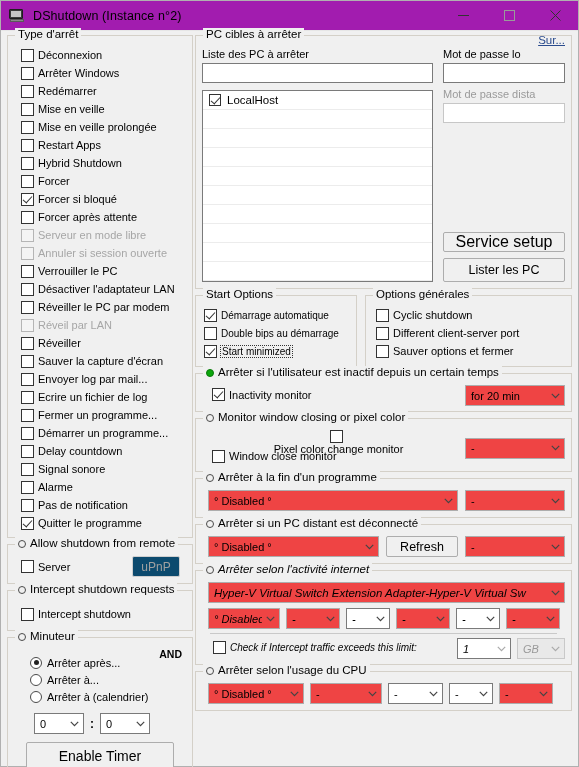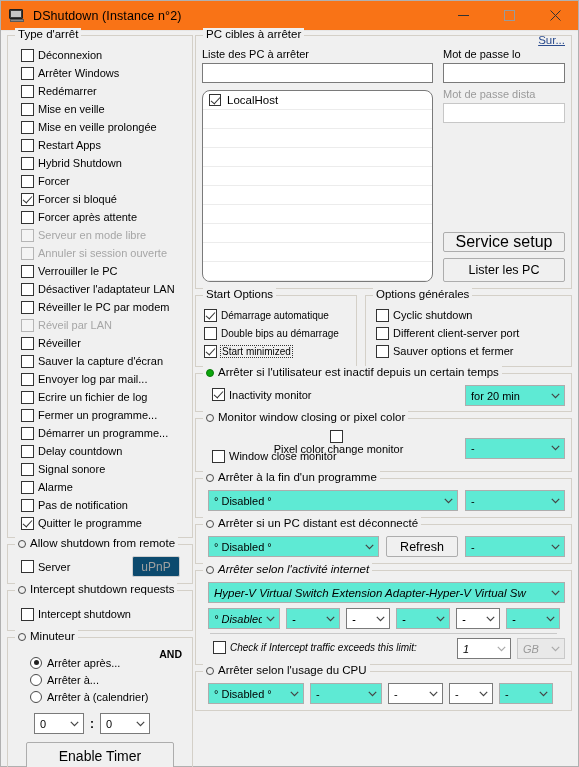--- a/index.html
+++ b/index.html
@@ -16,21 +16,21 @@
     width: 579px; height: 767px;
     background: #f0f0f0;
     border: 1px solid #b0b0b0;
     display: flex; flex-direction: column;
     position: relative;
   }
 
   
   .titlebar {
     height: 30px; min-height: 30px;
-    background: #f97316;
+    background: #a21caf;
     display: flex; align-items: center;
     border-bottom: 1px solid #e6e6e6;
   }
   .tb-icon { width: 16px; height: 14px; margin-left: 8px; margin-right: 8px; position: relative; }
   .tb-icon .mon { position:absolute; left:0; top:0; width:14px; height:10px; background:#3c3c3c; border:1px solid #1e1e1e; border-radius:1px;}
   .tb-icon .scr { position:absolute; left:2px; top:2px; width:10px; height:6px; background:#c8c8c8;}
   .tb-icon .base{ position:absolute; left:1px; top:10px; width:14px; height:3px; background:#8a8a8a; border:1px solid #5a5a5a;}
   .tb-title { font-size: 12.5px; color: #000; flex: 1; letter-spacing: 0.1px; }
   .tb-buttons { display: flex; height: 30px; }
   .tb-btn { width: 46px; height: 30px; display: flex; align-items: center; justify-content: center; cursor: default; }
@@ -81,21 +81,21 @@
     display: flex; align-items: center; justify-content: center; cursor: default;
   }
   .btn.dis { color: #a0a0a0; border-color: #cfcfcf; background:#0c4a6e; }
 
   
   .tin { border: 1px solid #7a7a7a; background: #fff; height: 20px; padding: 0 3px; font-size: 11px; line-height: 18px;}
   .tin.dis { border-color: #c7c7c7; }
 
   
   .combo {
-    background: #5eead4; border: 1px solid #adadad;
+    background: #ef4444; border: 1px solid #adadad;
     height: 21px; display: flex; align-items: center;
     padding: 0 0 0 5px; font-size: 11px; position: relative; cursor: default;
     overflow:hidden; white-space: nowrap;
   }
   .combo.white { background: #fff; border-color:#7a7a7a; }
   .combo.dis { background: #e9e9e9; color: #9a9a9a; border-color:#c9c9c9; }
   .combo .ctxt { flex:1; overflow:hidden; text-overflow: clip; }
   .combo .carr { width: 17px; flex:0 0 auto; display:flex; align-items:center; justify-content:center;}
   .combo .carr svg{display:block;}
 
@@ -329,21 +329,21 @@
     <div class="colR">
 
       <div class="gb" style="padding:12px 6px 6px 6px;">
         <div class="gb-title">PC cibles à arrêter</div>
         <div style="position:absolute;top:-2px;right:6px;"><span class="lnk">Sur...</span></div>
 
         <div style="display:flex;gap:10px;">
           <div style="flex:1;">
             <div class="lbl-sm" style="margin-bottom:3px;">Liste des PC à arrêter</div>
             <input class="tin" style="width: 100%;" value="">
-            <div class="listbox" style="margin-top:7px;height:192px;border-radius:8px;">
+            <div class="listbox" style="margin-top:7px;height:192px;">
               <div class="lrow">
                 <span class="cb checked"></span>
                 <span class="lrow-lbl">LocalHost</span>
               </div>
               <div class="lrow"></div>
               <div class="lrow"></div>
               <div class="lrow"></div>
               <div class="lrow"></div>
               <div class="lrow"></div>
               <div class="lrow"></div>

